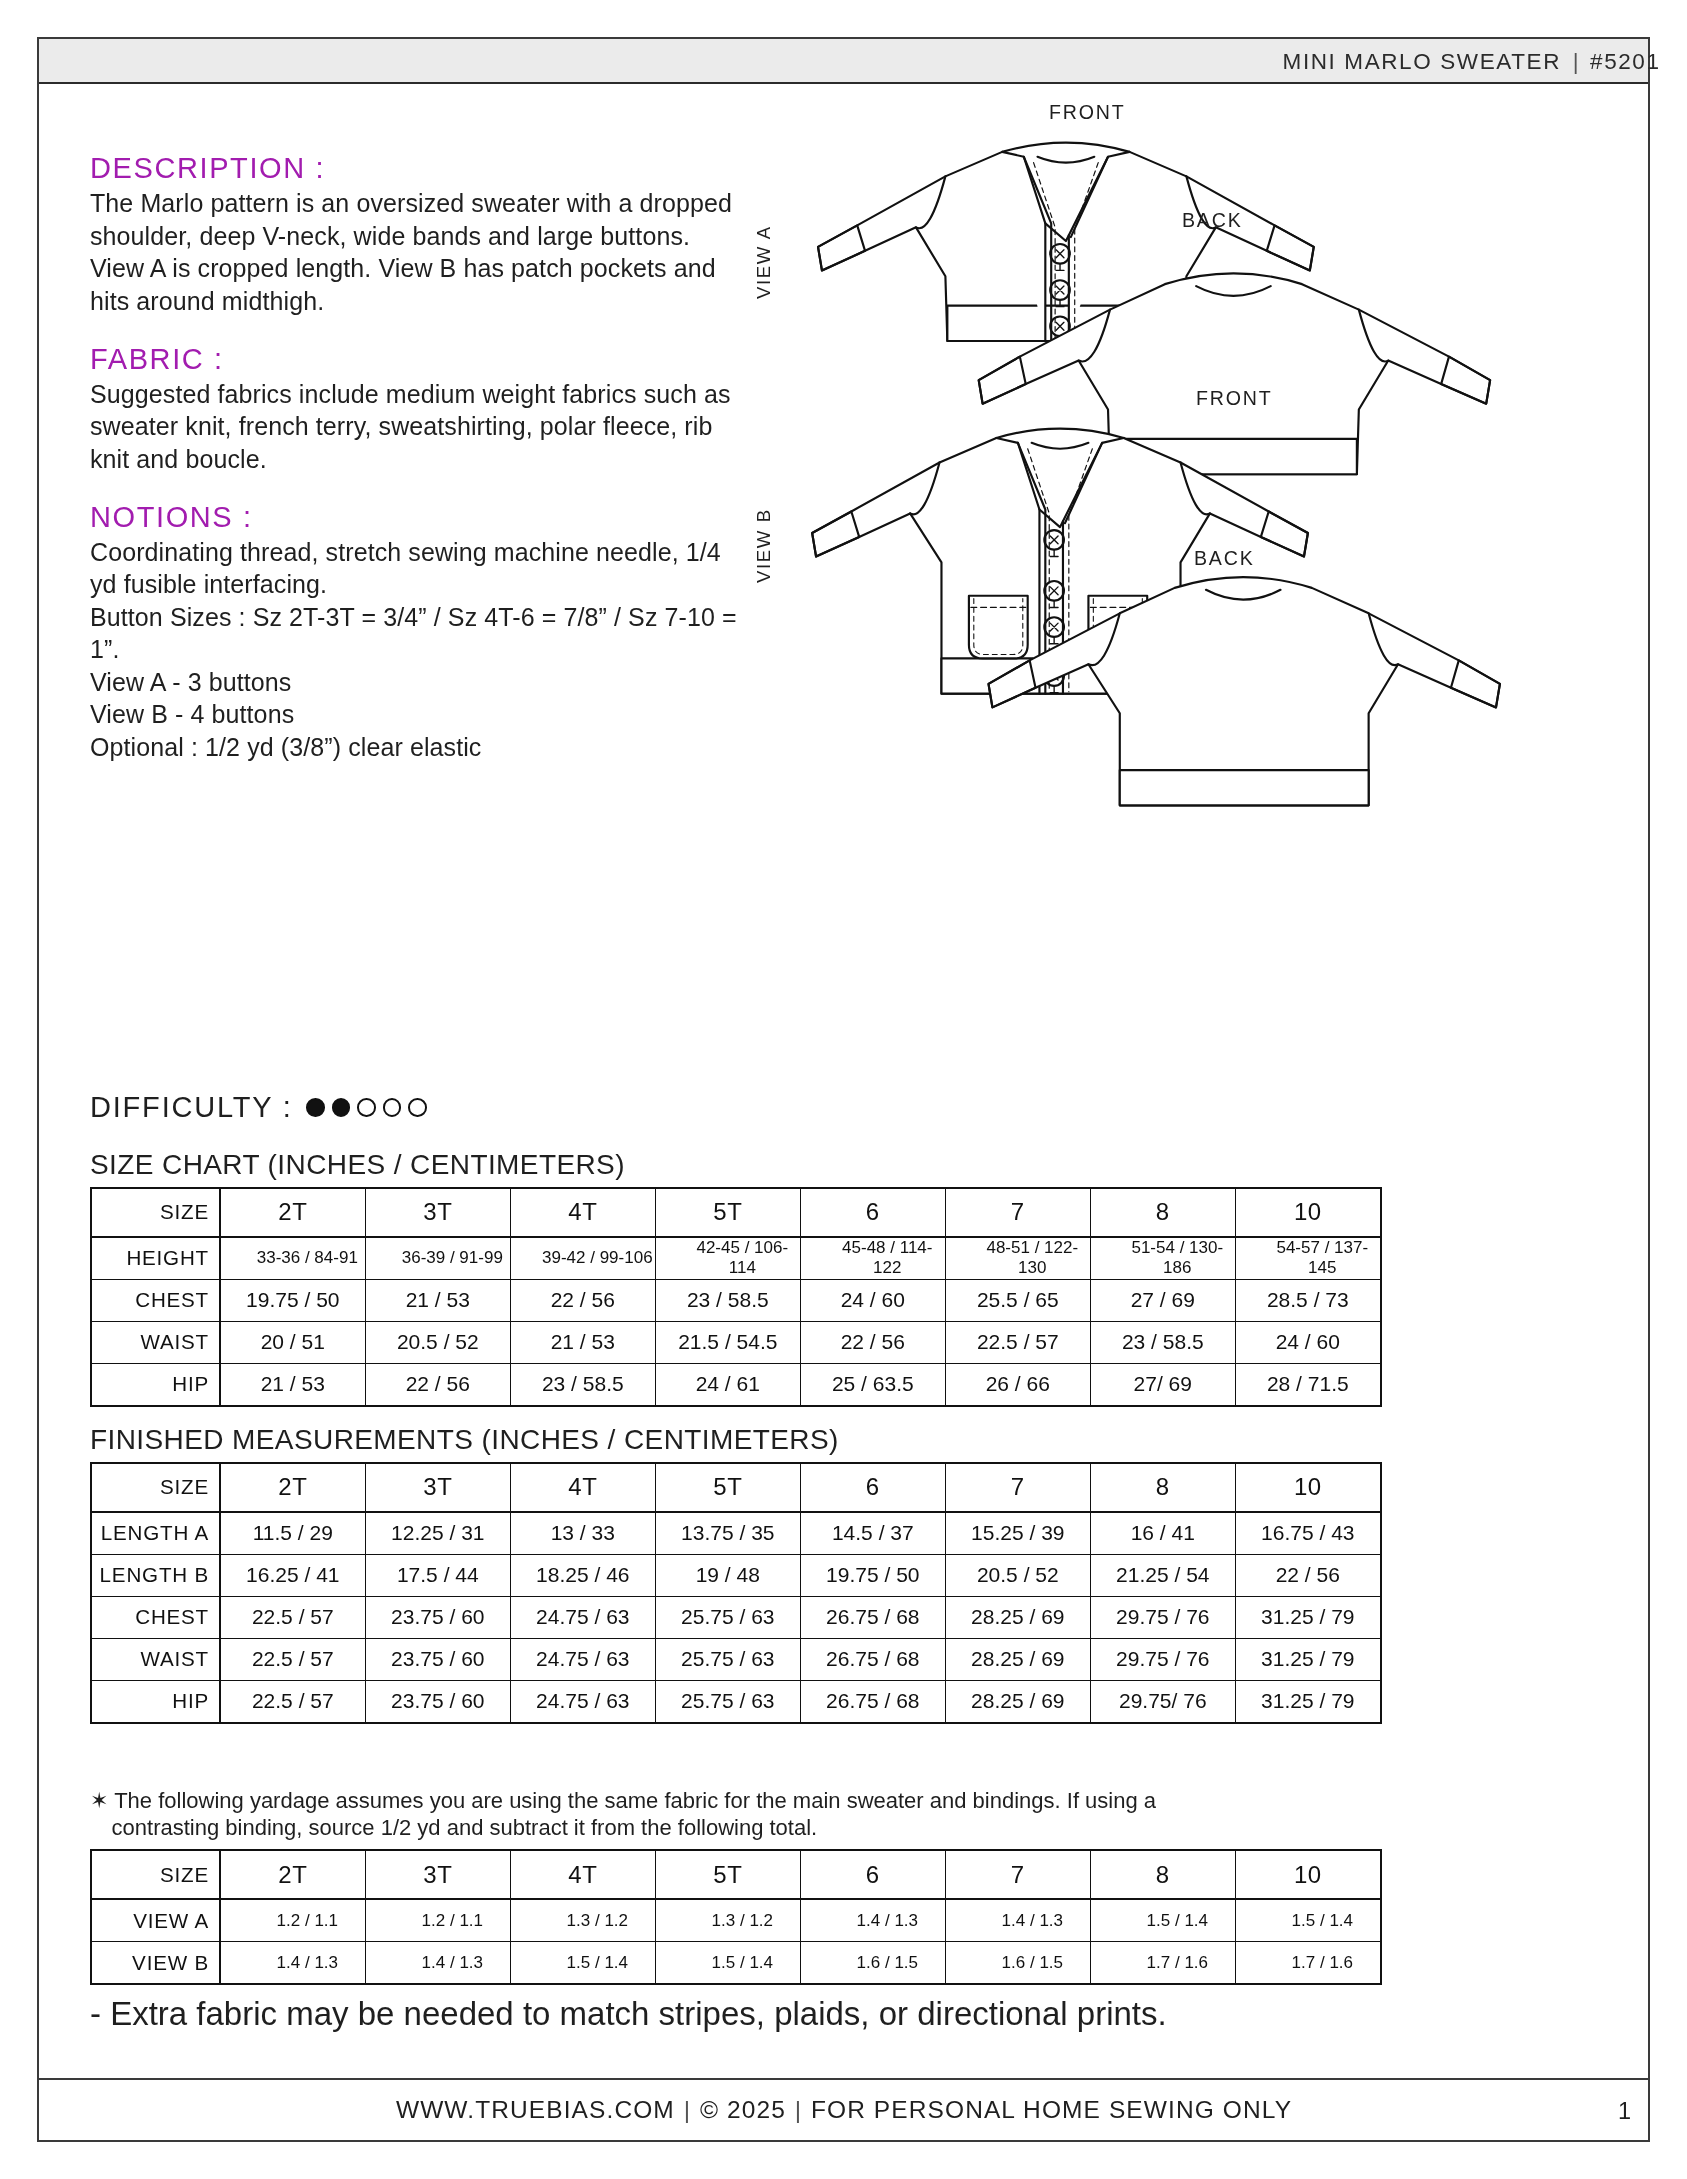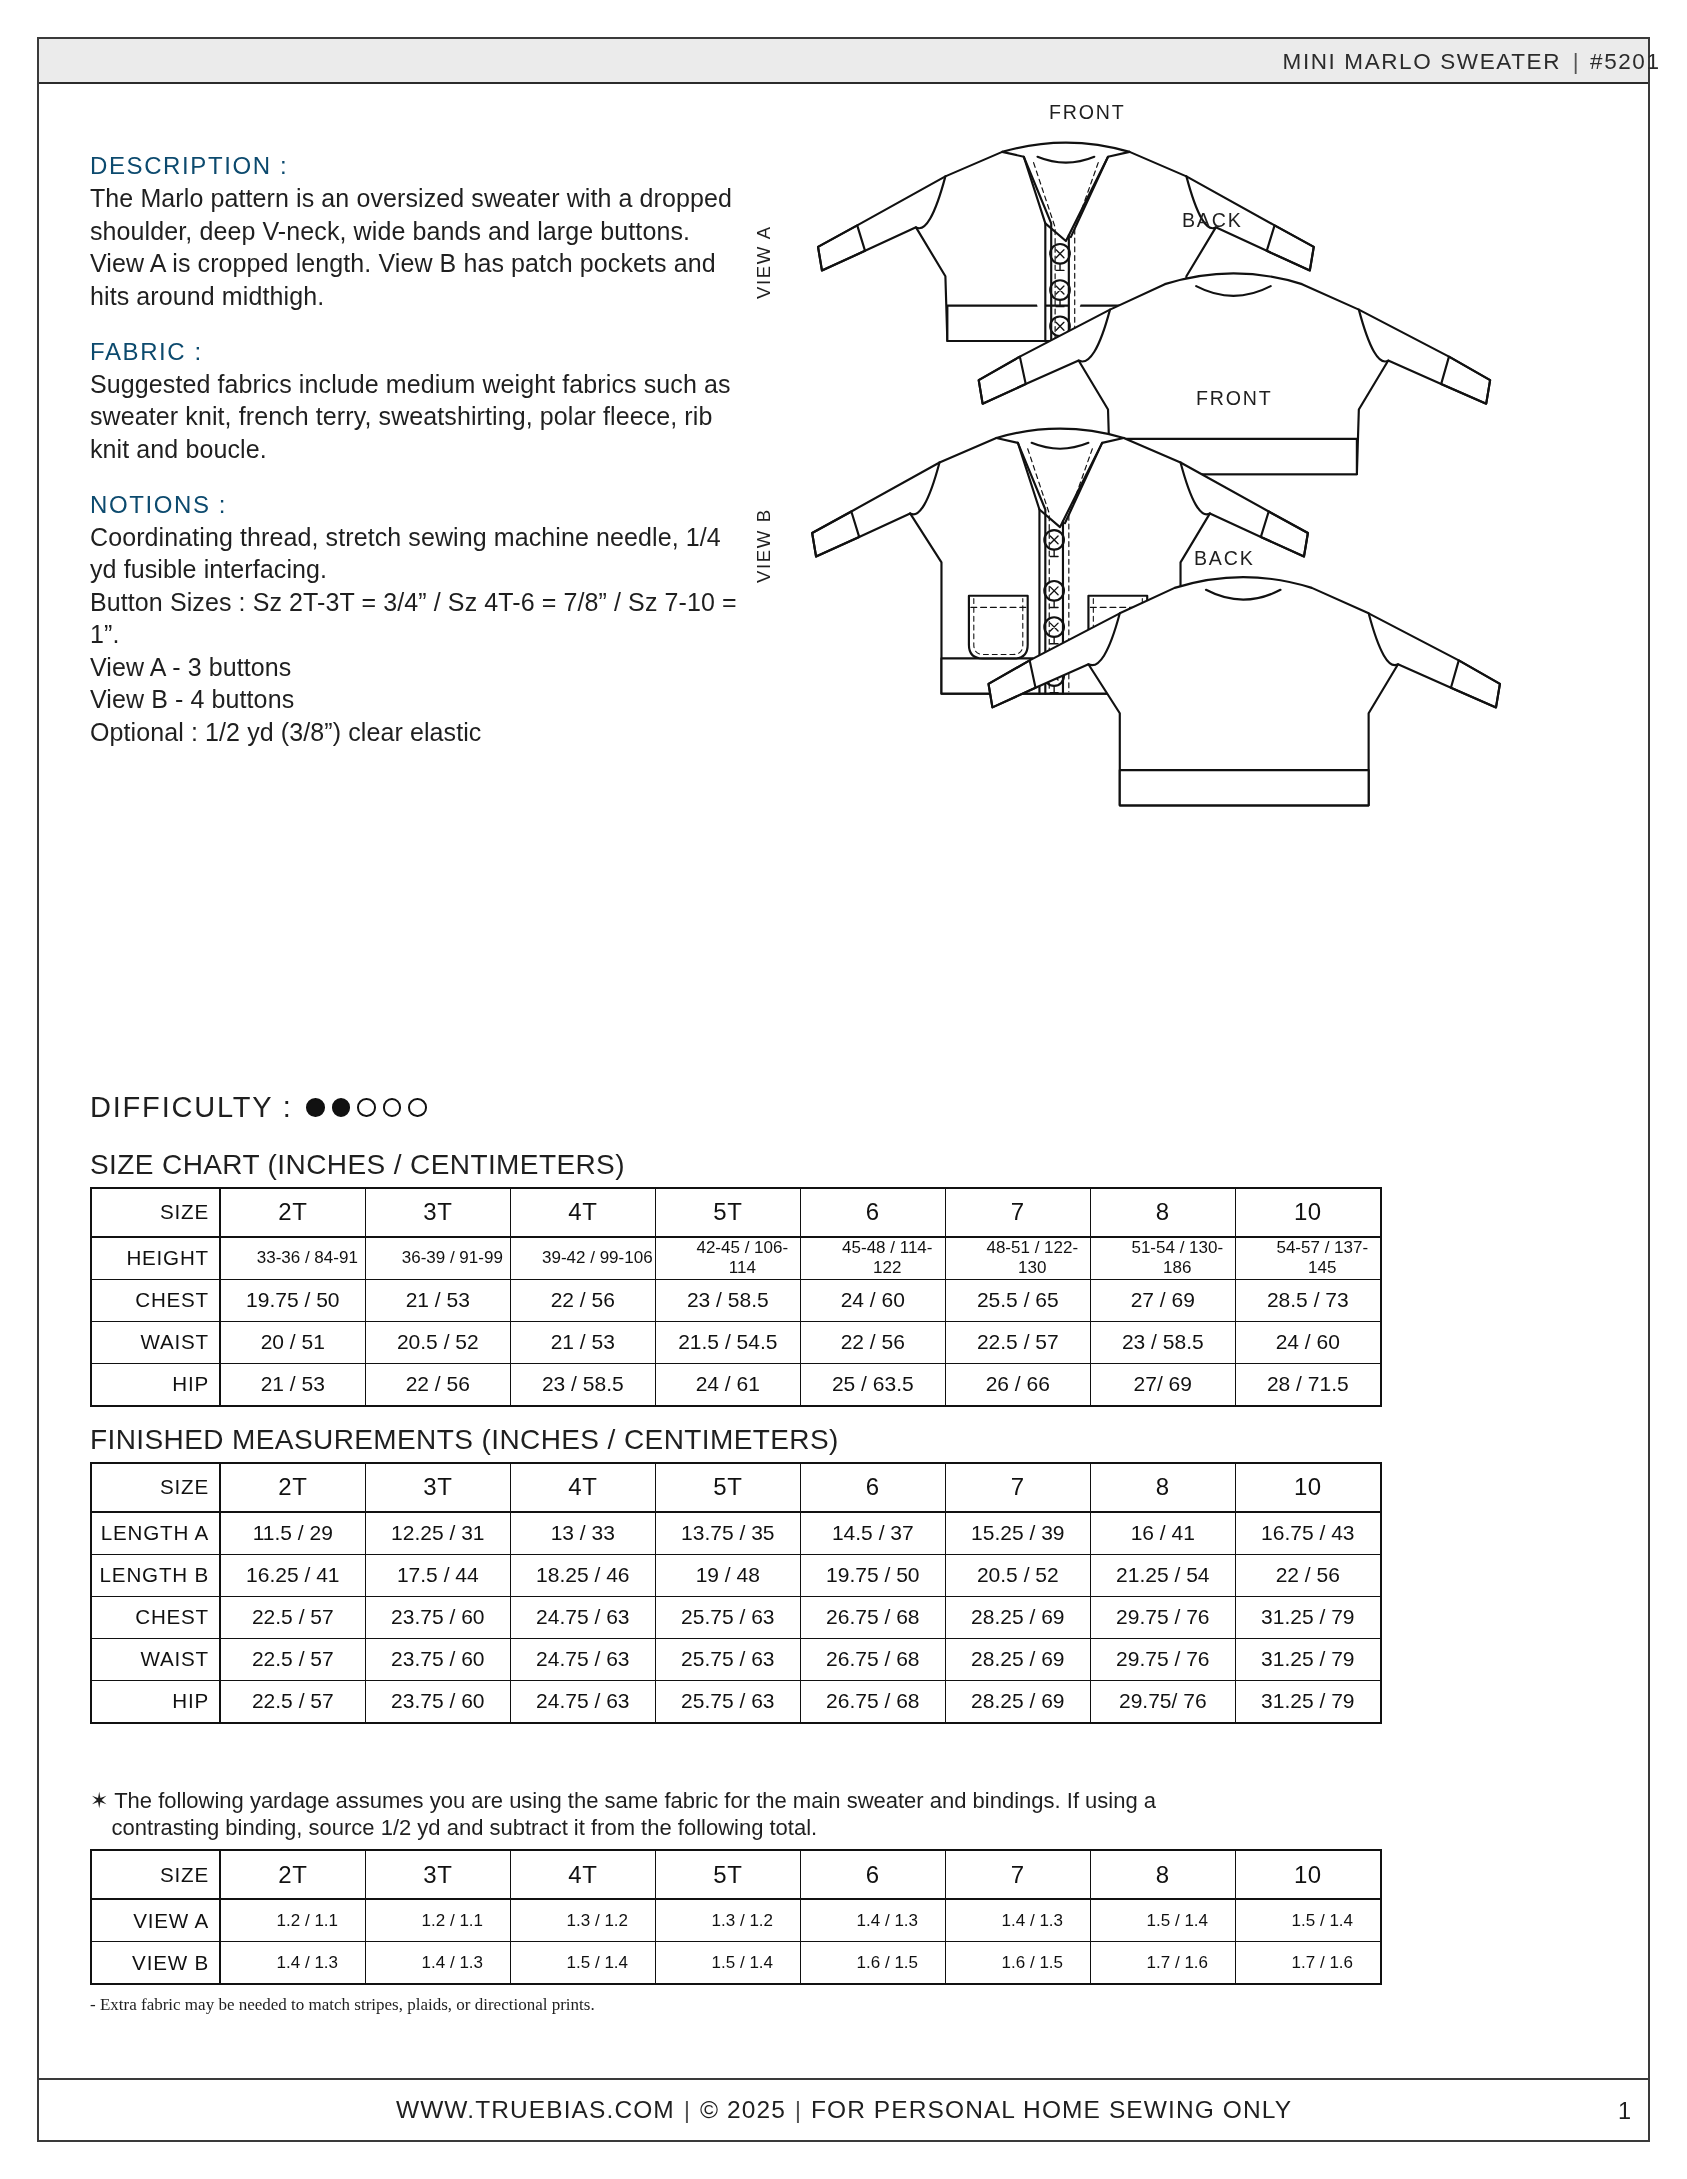--- a/index.html
+++ b/index.html
@@ -56,23 +56,23 @@
   }
 
   
   .left-col {
     position: absolute;
     left: 90px;
     top: 152px;
     width: 647px;
   }
   .sec-head {
-    font-size: 24px;
+    font-size: 29px;
     letter-spacing: 1.6px;
-    color: #0c4a6e;
+    color: #a21caf;
     margin: 0 0 2px 0;
     font-weight: 400;
   }
   .sec-body {
     font-size: 25px;
     line-height: 1.30;
     color: #1f1f1f;
     margin: 0 0 25.5px 0;
     font-weight: 400;
     letter-spacing: 0.1px;
@@ -148,24 +148,23 @@
   table.sizetable thead tr { border-bottom: 2.5px solid #111; }
 
   .note-star {
     font-size: 22px;
     line-height: 1.22;
     color: #1f1f1f;
     margin: 2px 0 7.8px 0;
   }
   .note-star .ind { display: block; padding-left: 21.6px; }
   .note-bottom {
-    font-size: 17px;
+    font-size: 33px;
     color: #1f1f1f;
     margin-top: 9.8px;
-    font-family: Liberation Serif, serif;
   }
 
   
   .footer-line {
     position: absolute;
     left: 39px;
     top: 2078px;
     width: 1609px;
     border-top: 2px solid #3a3a3a;
   }

